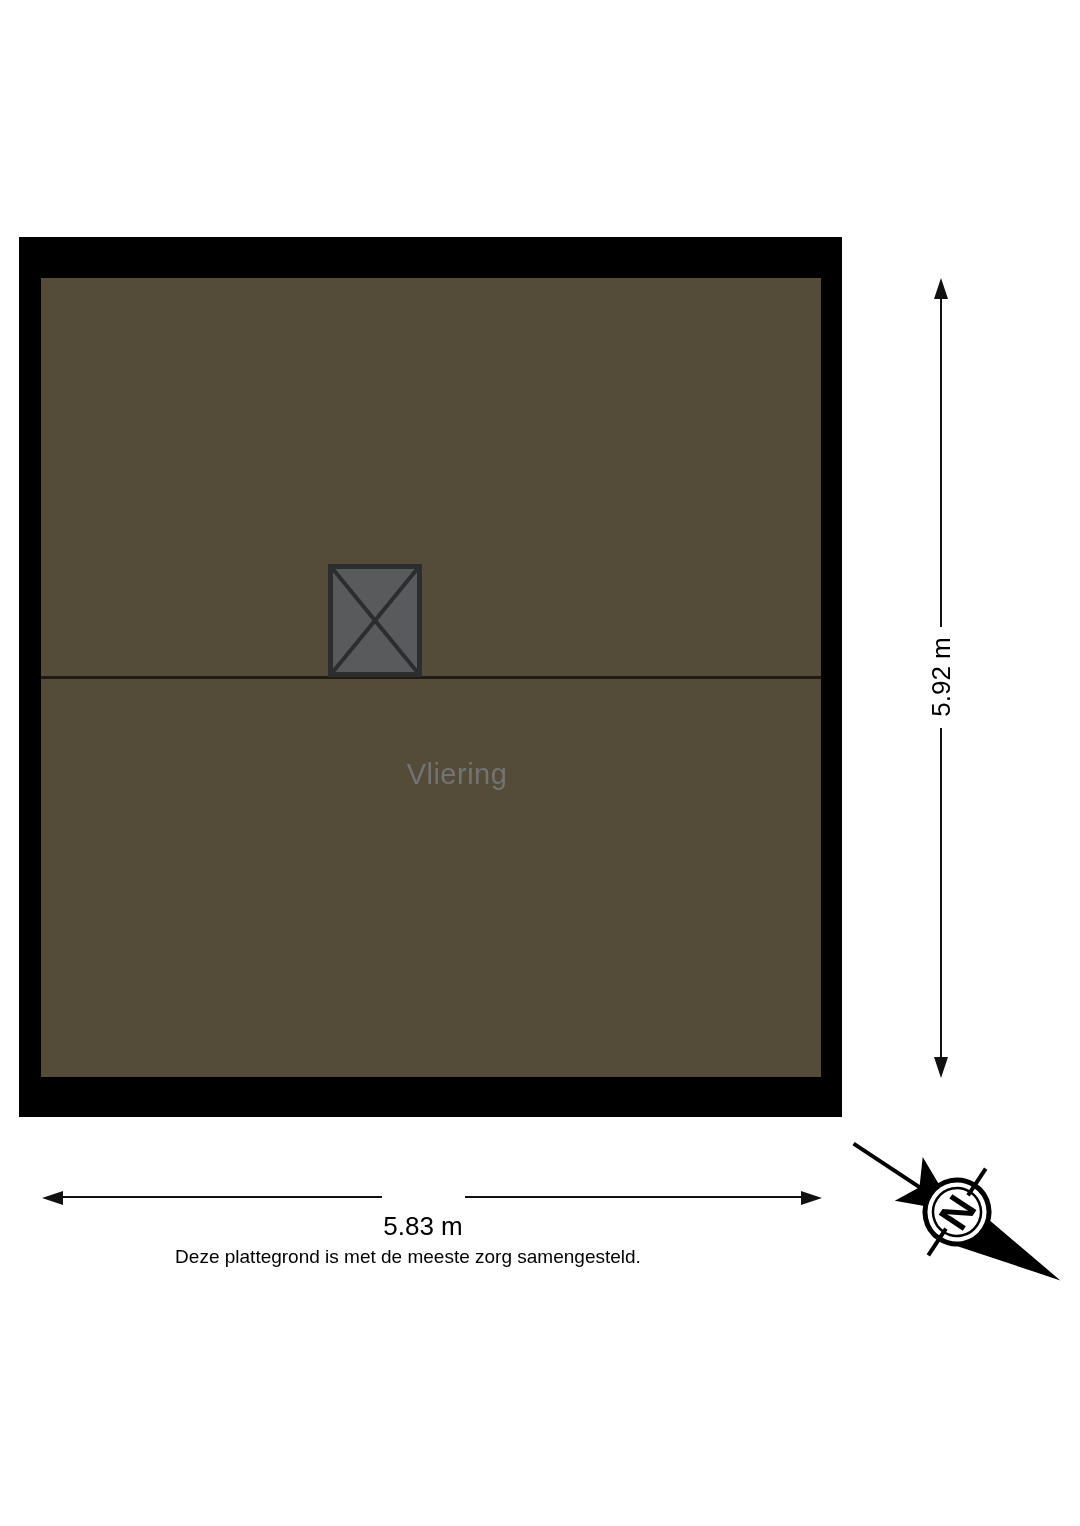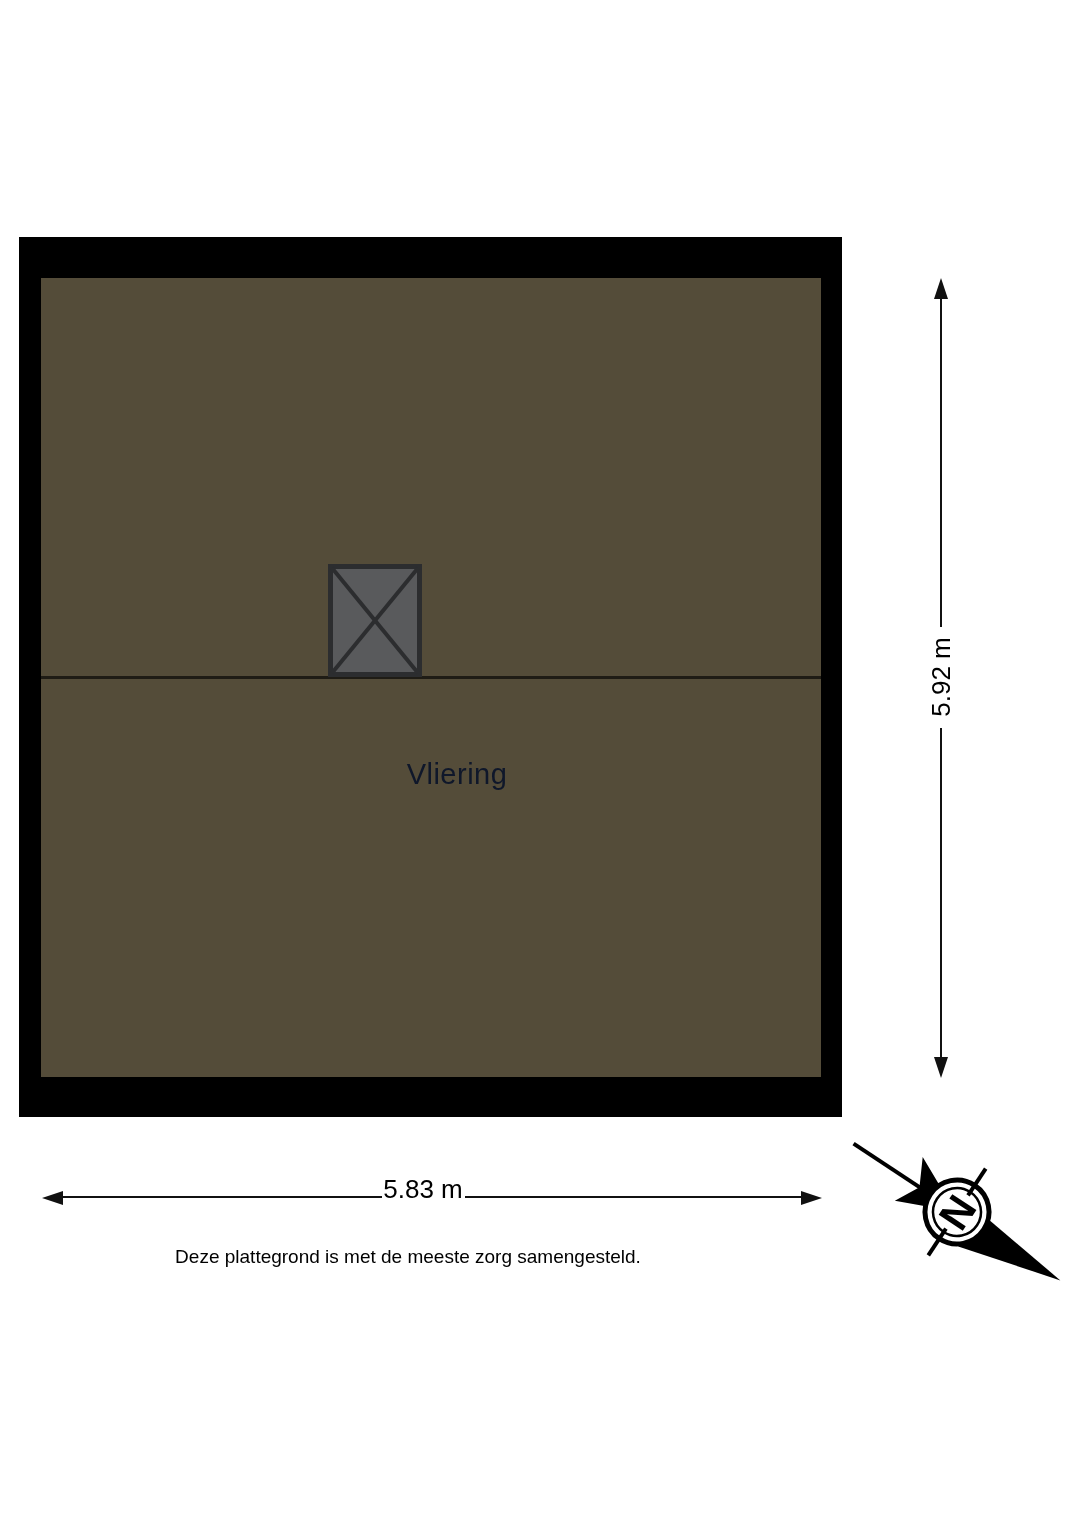--- a/index.html
+++ b/index.html
@@ -37,21 +37,21 @@
   .stairs {
     position: absolute;
     left: 328px; top: 564px;
     width: 94px; height: 113px;
   }
   .room-label {
     position: absolute;
     left: 457px; top: 758px;
     transform: translateX(-50%);
     font-size: 29px;
-    color: #0f172a;
+    color: #737373;
     letter-spacing: 0.5px;
     white-space: nowrap;
   }
   
   .dim-line { position: absolute; background: #111111; }
   .dim-line.h { height: 2px; }
   .dim-line.v { width: 2px; }
   .arrowhead { position: absolute; width: 0; height: 0; }
   .arrowhead.left {
     left: 42px; top: 1191px;
@@ -76,21 +76,21 @@
     border-left: 7px solid transparent;
     border-right: 7px solid transparent;
     border-top: 21px solid #111111;
   }
   .dim-label {
     position: absolute;
     font-size: 26px;
     color: #000000;
     white-space: nowrap;
   }
-  .dim-label.width  { left: 423px; top: 1189px; transform: translate(-50%, -50%); }
+  .dim-label.width  { left: 423px; top: 1226px; transform: translate(-50%, -50%); }
   .dim-label.height { left: 941px; top: 677px;  transform: translate(-50%, -50%) rotate(-90deg); }
   
   .disclaimer {
     position: absolute;
     left: 408px; top: 1246px;
     transform: translateX(-50%);
     text-align: right;
     font-size: 19px;
     line-height: 22px;
     color: #000000;

